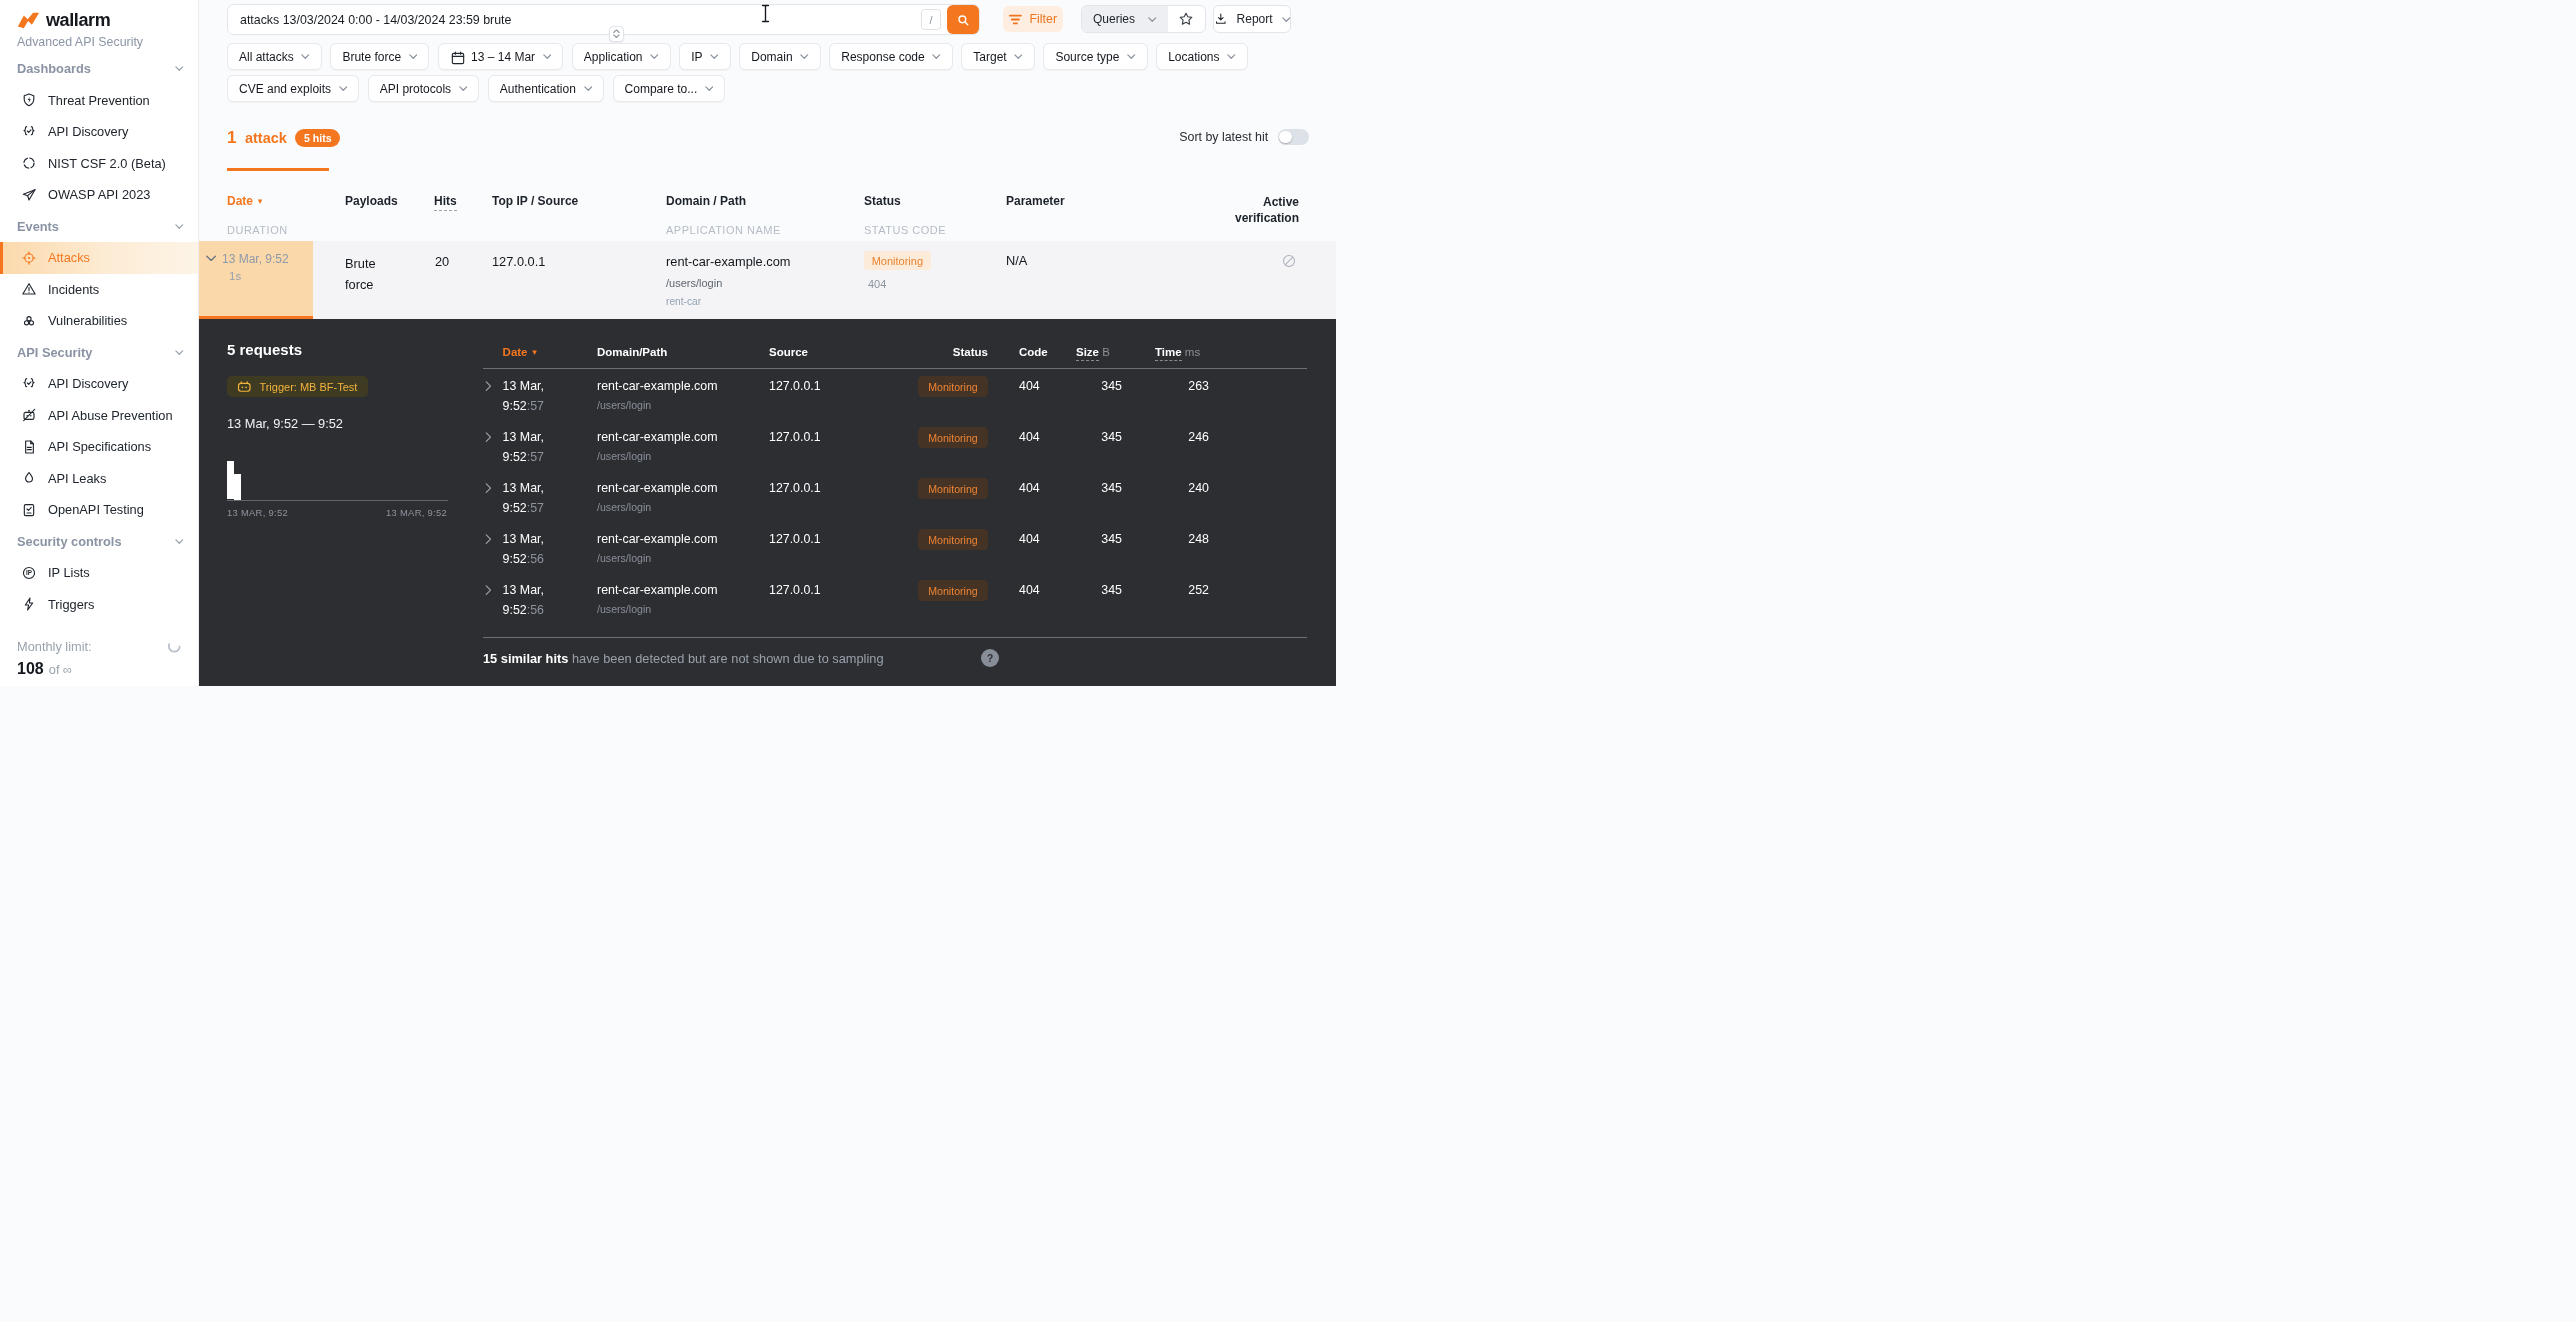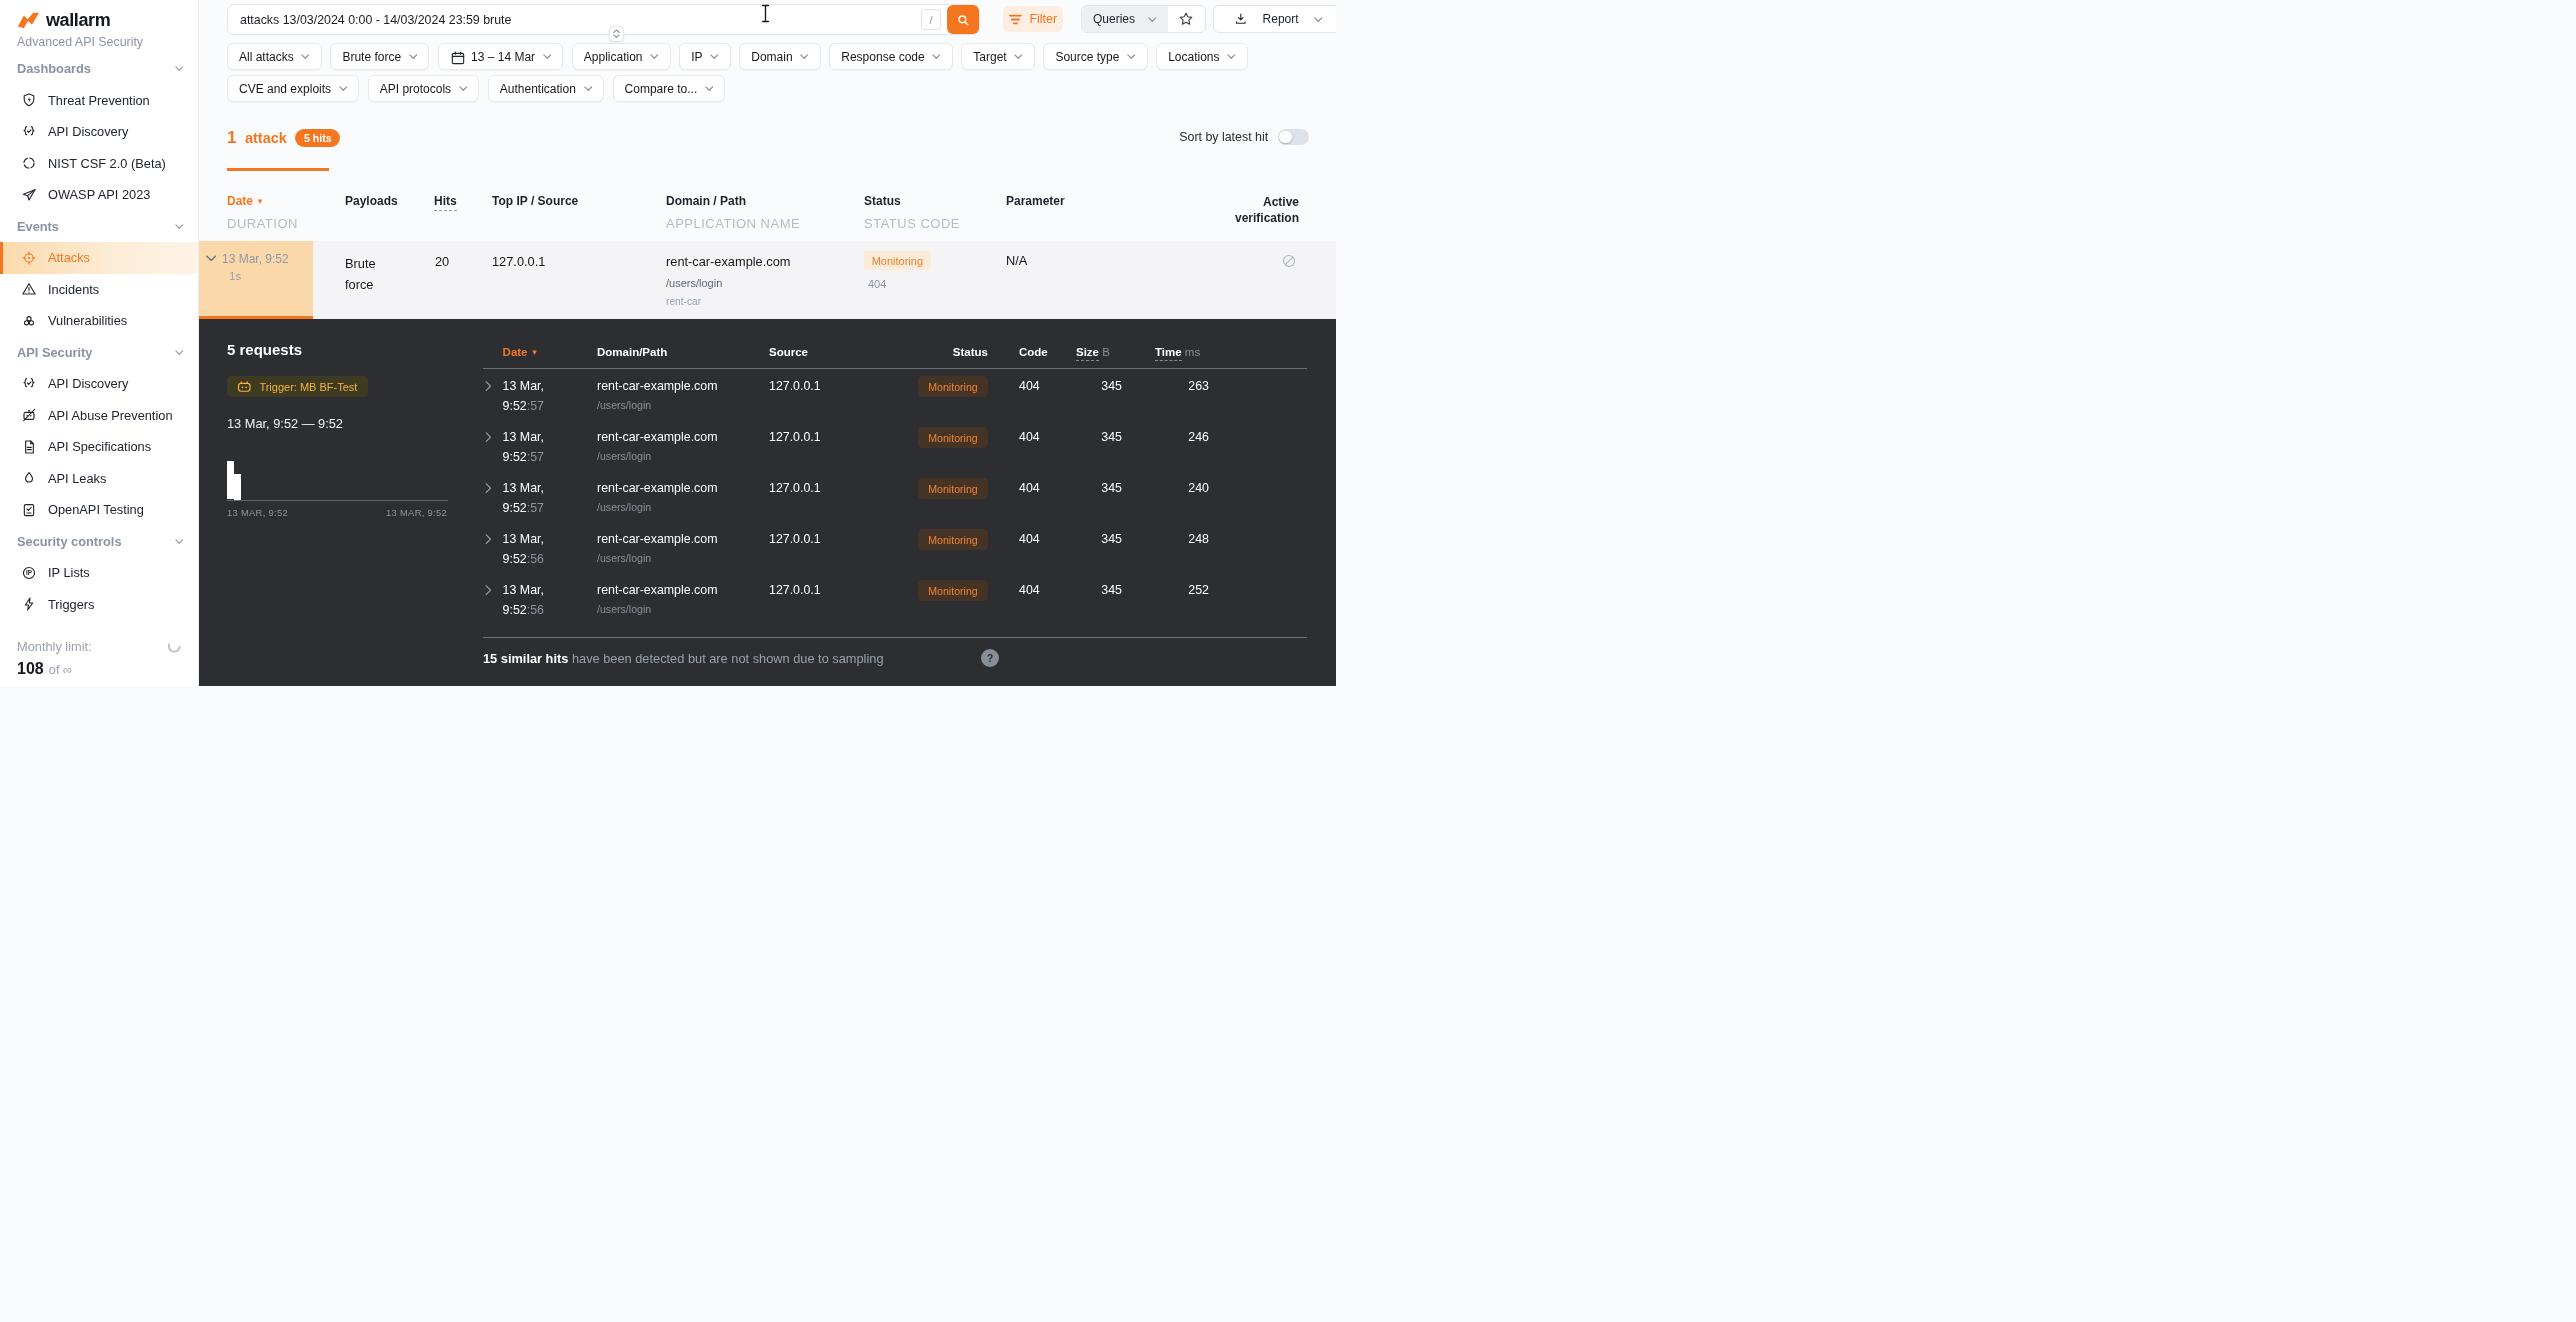--- a/index.html
+++ b/index.html
@@ -33,39 +33,39 @@
   .searchbar{position:absolute;left:29px;top:4.3px;width:753px;height:31px;box-sizing:border-box;background:#fff;border:0.9px solid #e4e6ea;border-radius:6.8px;display:flex;align-items:center;padding-left:12px;}
   .search-text{flex:1;font-size:12.4px;color:#191d23;white-space:nowrap;overflow:hidden;}
   .slash-badge{flex:0 0 auto;width:18px;height:19px;border:0.9px solid #dfe2e7;border-radius:3.4px;color:#8d95a1;display:flex;align-items:center;justify-content:center;font-size:11px;margin-right:6px;background:#fff;}
   .search-btn{flex:0 0 auto;width:32px;height:29px;background:#f4771f;border-radius:6px;display:flex;align-items:center;justify-content:center;cursor:pointer;}
   .expander{position:absolute;left:411px;top:25.6px;width:15.3px;height:16px;box-sizing:border-box;background:#fff;border:0.9px solid #e0e3e8;border-radius:4.3px;display:flex;flex-direction:column;align-items:center;justify-content:center;gap:0.9px;color:#8d95a1;cursor:pointer;box-shadow:0 0.9px 1.7px rgba(16,24,40,.08);}
   .cursor-ibeam{position:absolute;left:562px;top:4.3px;pointer-events:none;z-index:9;}
   .btn-filter{position:absolute;left:805px;top:6px;height:26.4px;display:flex;align-items:center;gap:7.7px;padding:0 6px;background:#fdeee1;border-radius:6px;color:#f0741f;font-size:12.4px;cursor:pointer;}
   .queries-group{position:absolute;left:883px;top:5.1px;height:28px;box-sizing:border-box;display:flex;border:0.9px solid #e2e5e9;border-radius:6px;overflow:hidden;background:#fff;}
   .queries-part{display:flex;align-items:center;gap:13px;padding:0 11px;background:#edeff3;font-size:12px;color:#20262e;cursor:pointer;}
   .star-part{width:37px;display:flex;align-items:center;justify-content:center;cursor:pointer;}
-  .btn-report{position:absolute;left:1015px;top:5.1px;height:28px;box-sizing:border-box;display:flex;align-items:center;gap:15px;padding:0 20px;background:#fff;border:0.9px solid #e2e5e9;border-radius:6px;font-size:12px;color:#20262e;cursor:pointer;}
+  .btn-report{position:absolute;left:1015px;top:5.1px;height:28px;box-sizing:border-box;display:flex;align-items:center;gap:9px;padding:0 0;background:#fff;border:0.9px solid #e2e5e9;border-radius:6px;font-size:12px;color:#20262e;cursor:pointer;}
   .chev{color:#8d95a1;}
   
   .filters-row{position:absolute;left:29px;display:flex;gap:8.5px;}
   .row1{top:43px;} .row2{top:75px;}
   .chip{height:27px;box-sizing:border-box;display:flex;align-items:center;gap:7.7px;padding:0 11px;background:#fff;border:0.9px solid #e7e9ed;border-radius:6px;font-size:12px;color:#15191f;box-shadow:0 0.9px 0.9px rgba(16,24,40,.04);cursor:pointer;white-space:nowrap;}
   
   .summary{position:absolute;left:29px;top:128px;display:flex;align-items:center;gap:8.5px;}
   .summary-count{font-size:17px;font-weight:bold;color:#f4771f;}
   .summary-noun{font-size:14.5px;font-weight:bold;color:#f4771f;}
   .hits-badge{background:#f4771f;color:#fff;font-size:10.6px;font-weight:bold;padding:3.4px 8.5px;border-radius:10.2px;}
   .summary-underline{position:absolute;left:29px;top:168px;width:102px;height:2.6px;background:#f4771f;}
   .sort-row{position:absolute;right:27px;top:129px;display:flex;align-items:center;gap:9.4px;font-size:12.4px;color:#272c33;}
   .toggle{width:31.5px;height:16px;background:#dde2e9;border-radius:8.5px;position:relative;cursor:pointer;}
   .knob{position:absolute;left:1.7px;top:1.7px;width:12.8px;height:12.8px;background:#fff;border-radius:50%;box-shadow:0 0.9px 1.7px rgba(0,0,0,.25);}
   
   .lt-h{position:absolute;top:194px;font-weight:bold;font-size:12px;color:#1d232b;}
   .lt-h.sort-orange{color:#f4771f;}
-  .lt-sub{position:absolute;top:216px;font-size:13px;color:#b5bcc6;letter-spacing:0.5px;}
+  .lt-sub{position:absolute;top:224px;font-size:11px;color:#b5bcc6;letter-spacing:0.5px;}
   .dash-u{border-bottom:0.9px dashed #98a1ac;padding-bottom:1.7px;}
   .h-averif{position:absolute;top:194px;right:37px;width:66px;text-align:right;font-weight:bold;font-size:12px;color:#1d232b;line-height:16px;overflow-wrap:break-word;}
   .tri{font-size:7.7px;position:relative;top:-0.9px;}
   
   .attack-row{position:absolute;top:241px;left:0;right:0;height:78px;cursor:pointer;}
   .ar-bg{position:absolute;left:115px;right:0;top:0;bottom:0;background:#f4f4f6;}
   .ar-datecell{position:absolute;left:0;width:115px;top:0;bottom:0;background:#fbd8a9;}
   .ar-datecell::after{content:"";position:absolute;left:0;right:0;bottom:0;height:3.4px;background:#f4771f;}
   .ar-chev{position:absolute;left:7.7px;top:13.6px;color:#707883;}
   .ar-date{position:absolute;left:24px;top:11px;font-size:12px;color:#8e99a9;}

